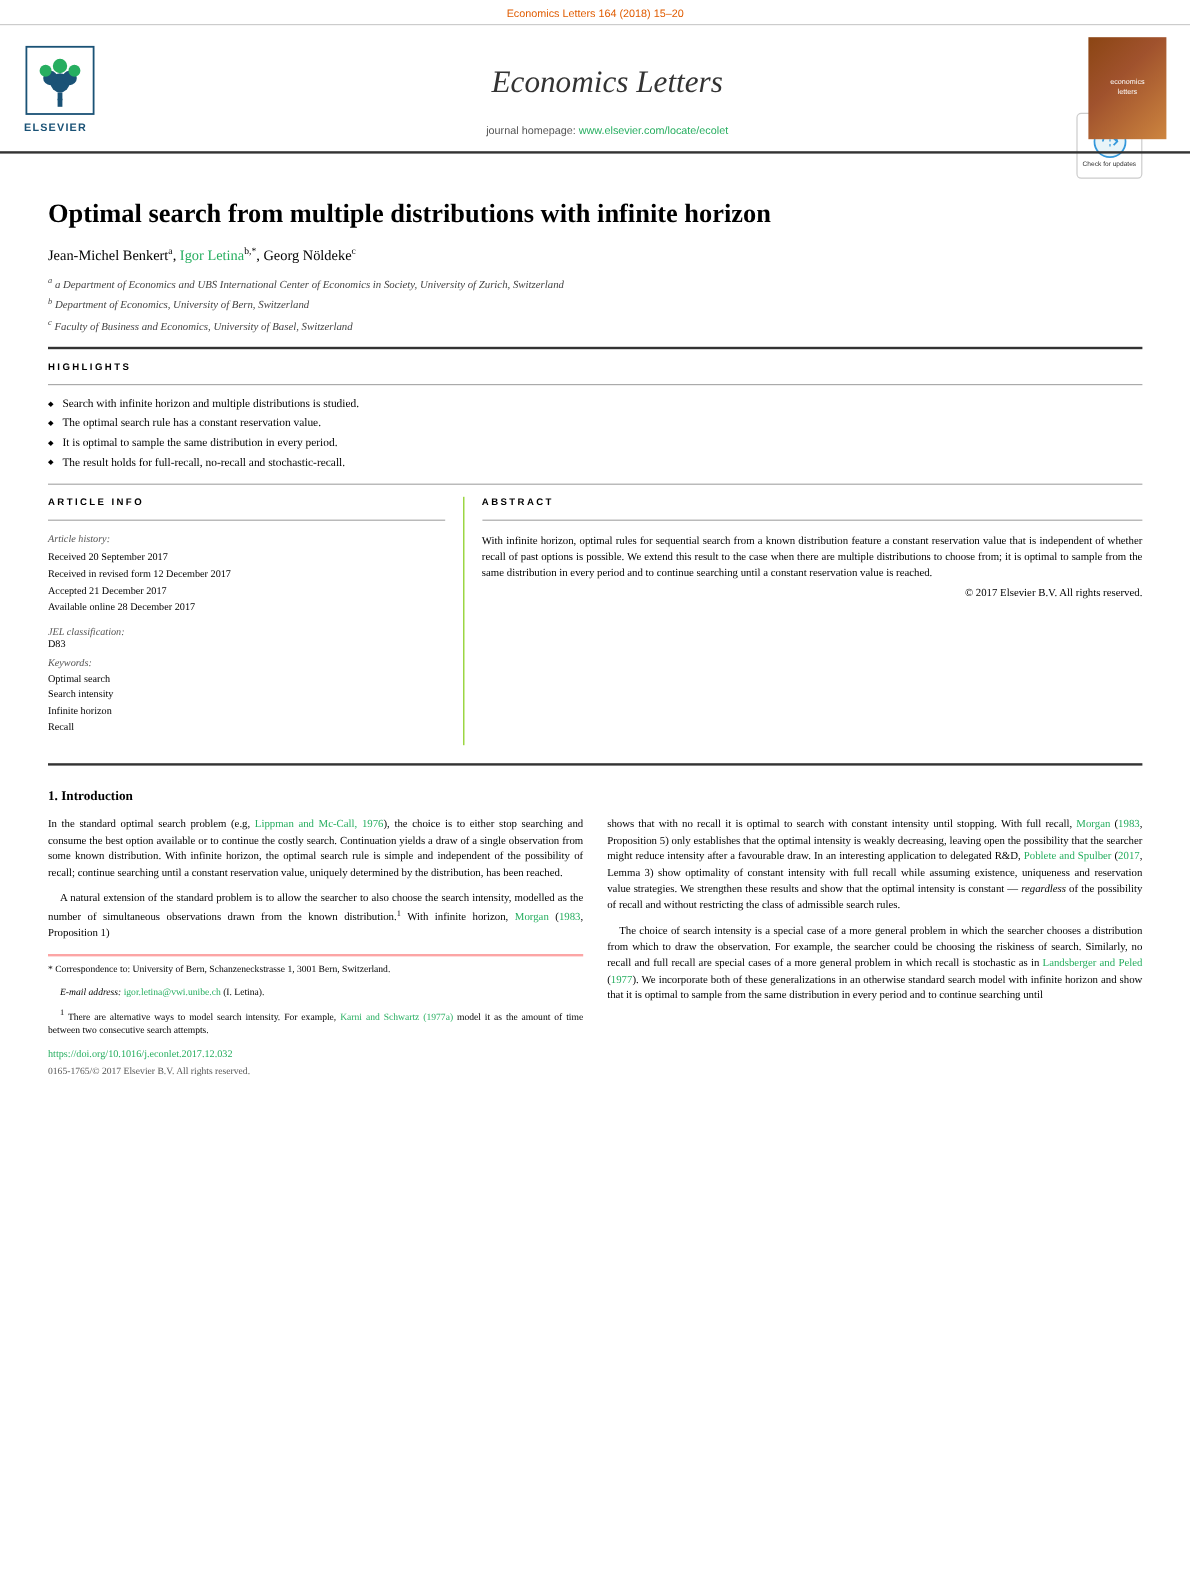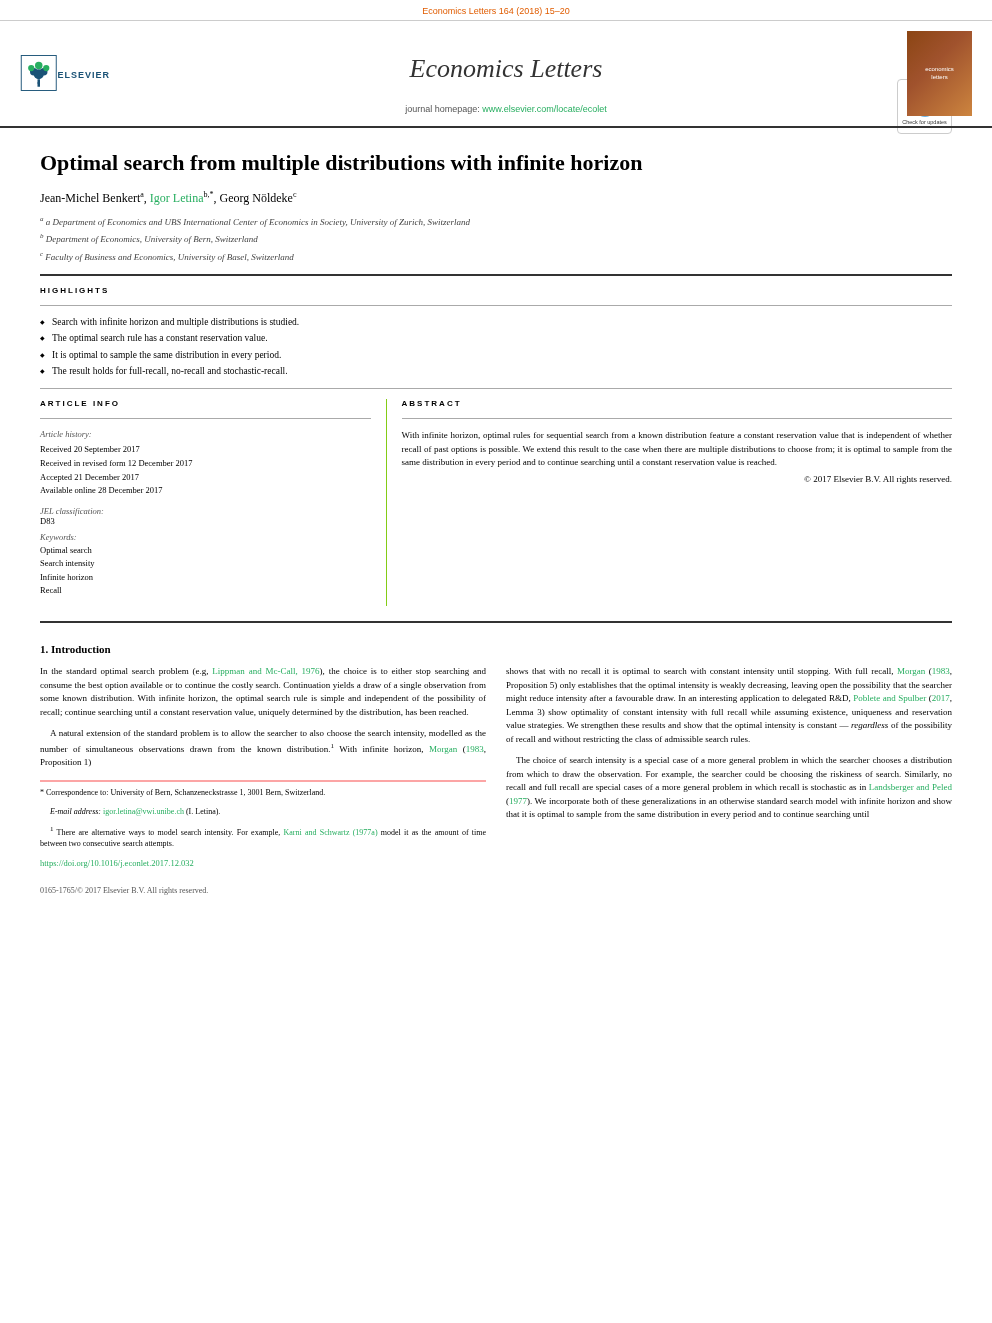--- a/index.html
+++ b/index.html
@@ -37,21 +37,21 @@
       position: relative;
     }
 
     .elsevier-logo {
       width: 90px;
       flex-shrink: 0;
     }
 
     .elsevier-logo .logo-img {
       display: flex;
-      align-items: center;
+      flex-direction: column;
     }
 
     .logo-text-elsevier {
       font-size: 9px;
       font-family: Arial, sans-serif;
       font-weight: bold;
       color: #1a5276;
       letter-spacing: 1px;
       margin-top: 2px;
     }
@@ -114,21 +114,21 @@
       position: relative;
     }
 
     .cover-img .cover-title {
       font-size: 6px;
       line-height: 1.2;
     }
 
     
     .article-content {
-      padding: 21px 40px;
+      padding: 36px 40px;
     }
 
     
     .article-title {
       font-size: 22px;
       font-family: 'Times New Roman', Times, serif;
       color: #000;
       margin-bottom: 12px;
       line-height: 1.3;
     }
@@ -395,21 +395,21 @@
     }
 
     .doi-section a {
       color: #27ae60;
       text-decoration: none;
     }
 
     .issn-section {
       font-size: 8px;
       color: #555;
-      margin-top: 15px;
+      margin-top: 2px;
     }
 
     
     .tree-svg {
       margin-bottom: 2px;
     }
 
     em { font-style: italic; }
   </style>
 </head>

